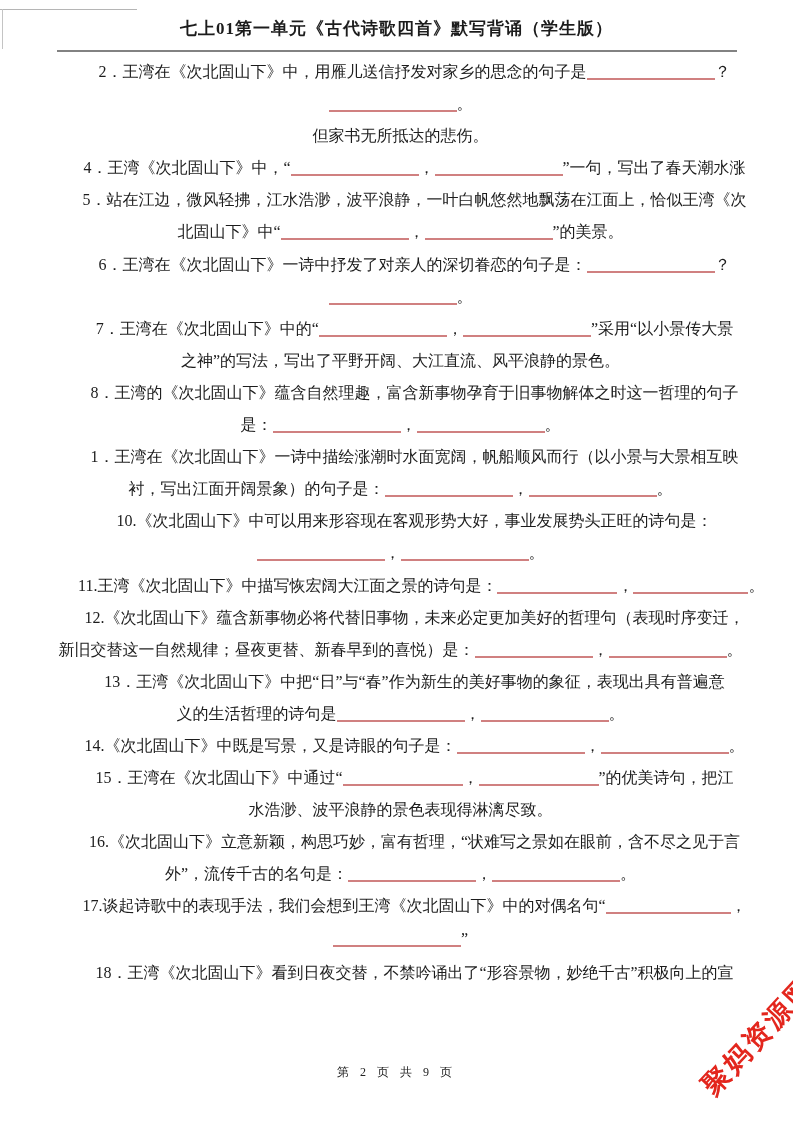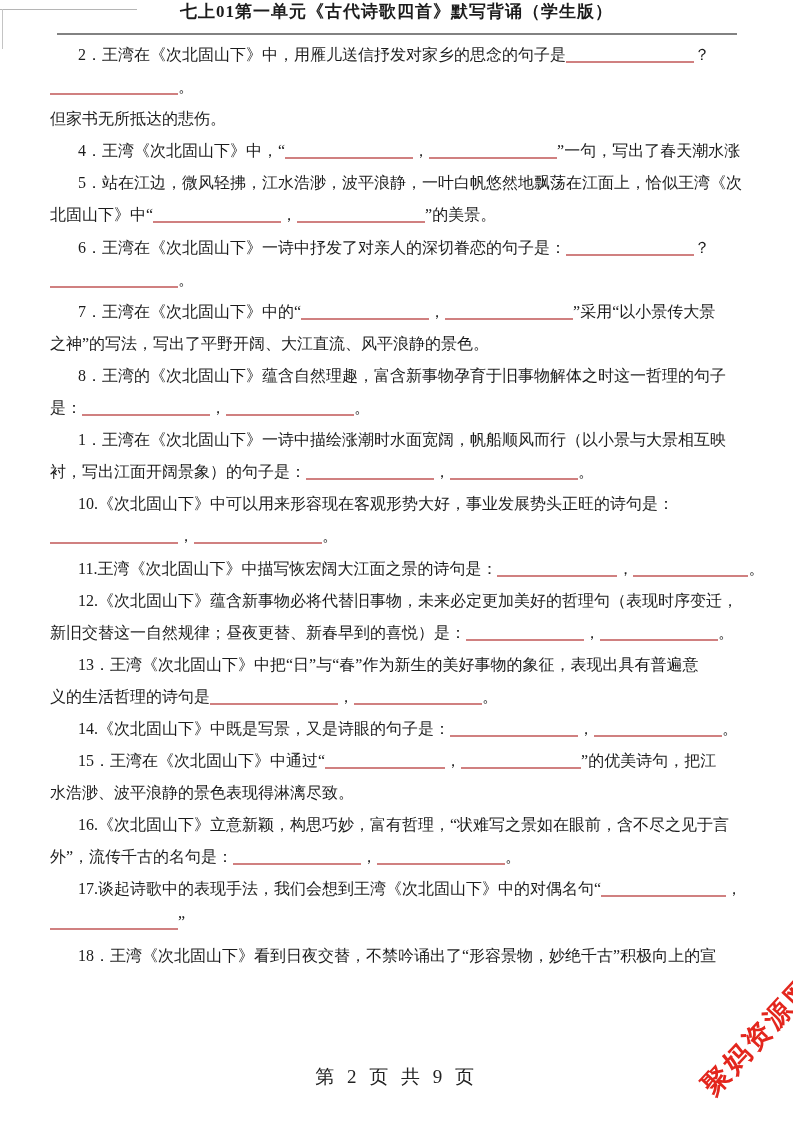--- a/index.html
+++ b/index.html
@@ -9,50 +9,51 @@
     background:#fff;
     overflow:hidden;
     font-family:"Liberation Serif","DejaVu Serif",serif;
     color:#1c1c1c;
   }
   
   .scan-mark-h{position:absolute;left:0;top:9px;width:137px;height:1px;background:#b5b5b5;}
   .scan-mark-v{position:absolute;left:2px;top:9px;width:1px;height:40px;background:#c4c4c4;}
 
   .title{
-    margin:0;
+    margin:0;padding-top:17px;
     text-align:center;
     font-size:17px;font-weight:bold;
     letter-spacing:1px;
   }
   .rule{
     margin:10px 56px 0 57px;
     border:none;border-top:2px solid #828282;
     height:0;
   }
   .content{
     padding:4px 42px 0 50px;
     font-size:16px;
   }
   .line{
     height:32.1px;line-height:32.1px;
     white-space:nowrap;
+    text-align:center;
   }
   .line.indent{padding-left:28px;}
   .line.gap{margin-top:2px;}
   .blank{
     display:inline-block;
     height:20px;
     vertical-align:text-bottom;
     border-bottom:2px solid var(--blank-color,#d08080);
   }
   .footer{
     position:absolute;left:0;top:1064px;width:100%;
     text-align:center;
-    font-size:19px;letter-spacing:4px;
+    font-size:12px;letter-spacing:4px;
     color:#222;
   }
   .watermark{
     position:absolute;
     left:694px;top:1078px;
     transform:rotate(-47deg);
     transform-origin:0 0;
     font-size:27px;font-weight:bold;
     letter-spacing:3px;
     color:var(--wm-color,#e3261d);

